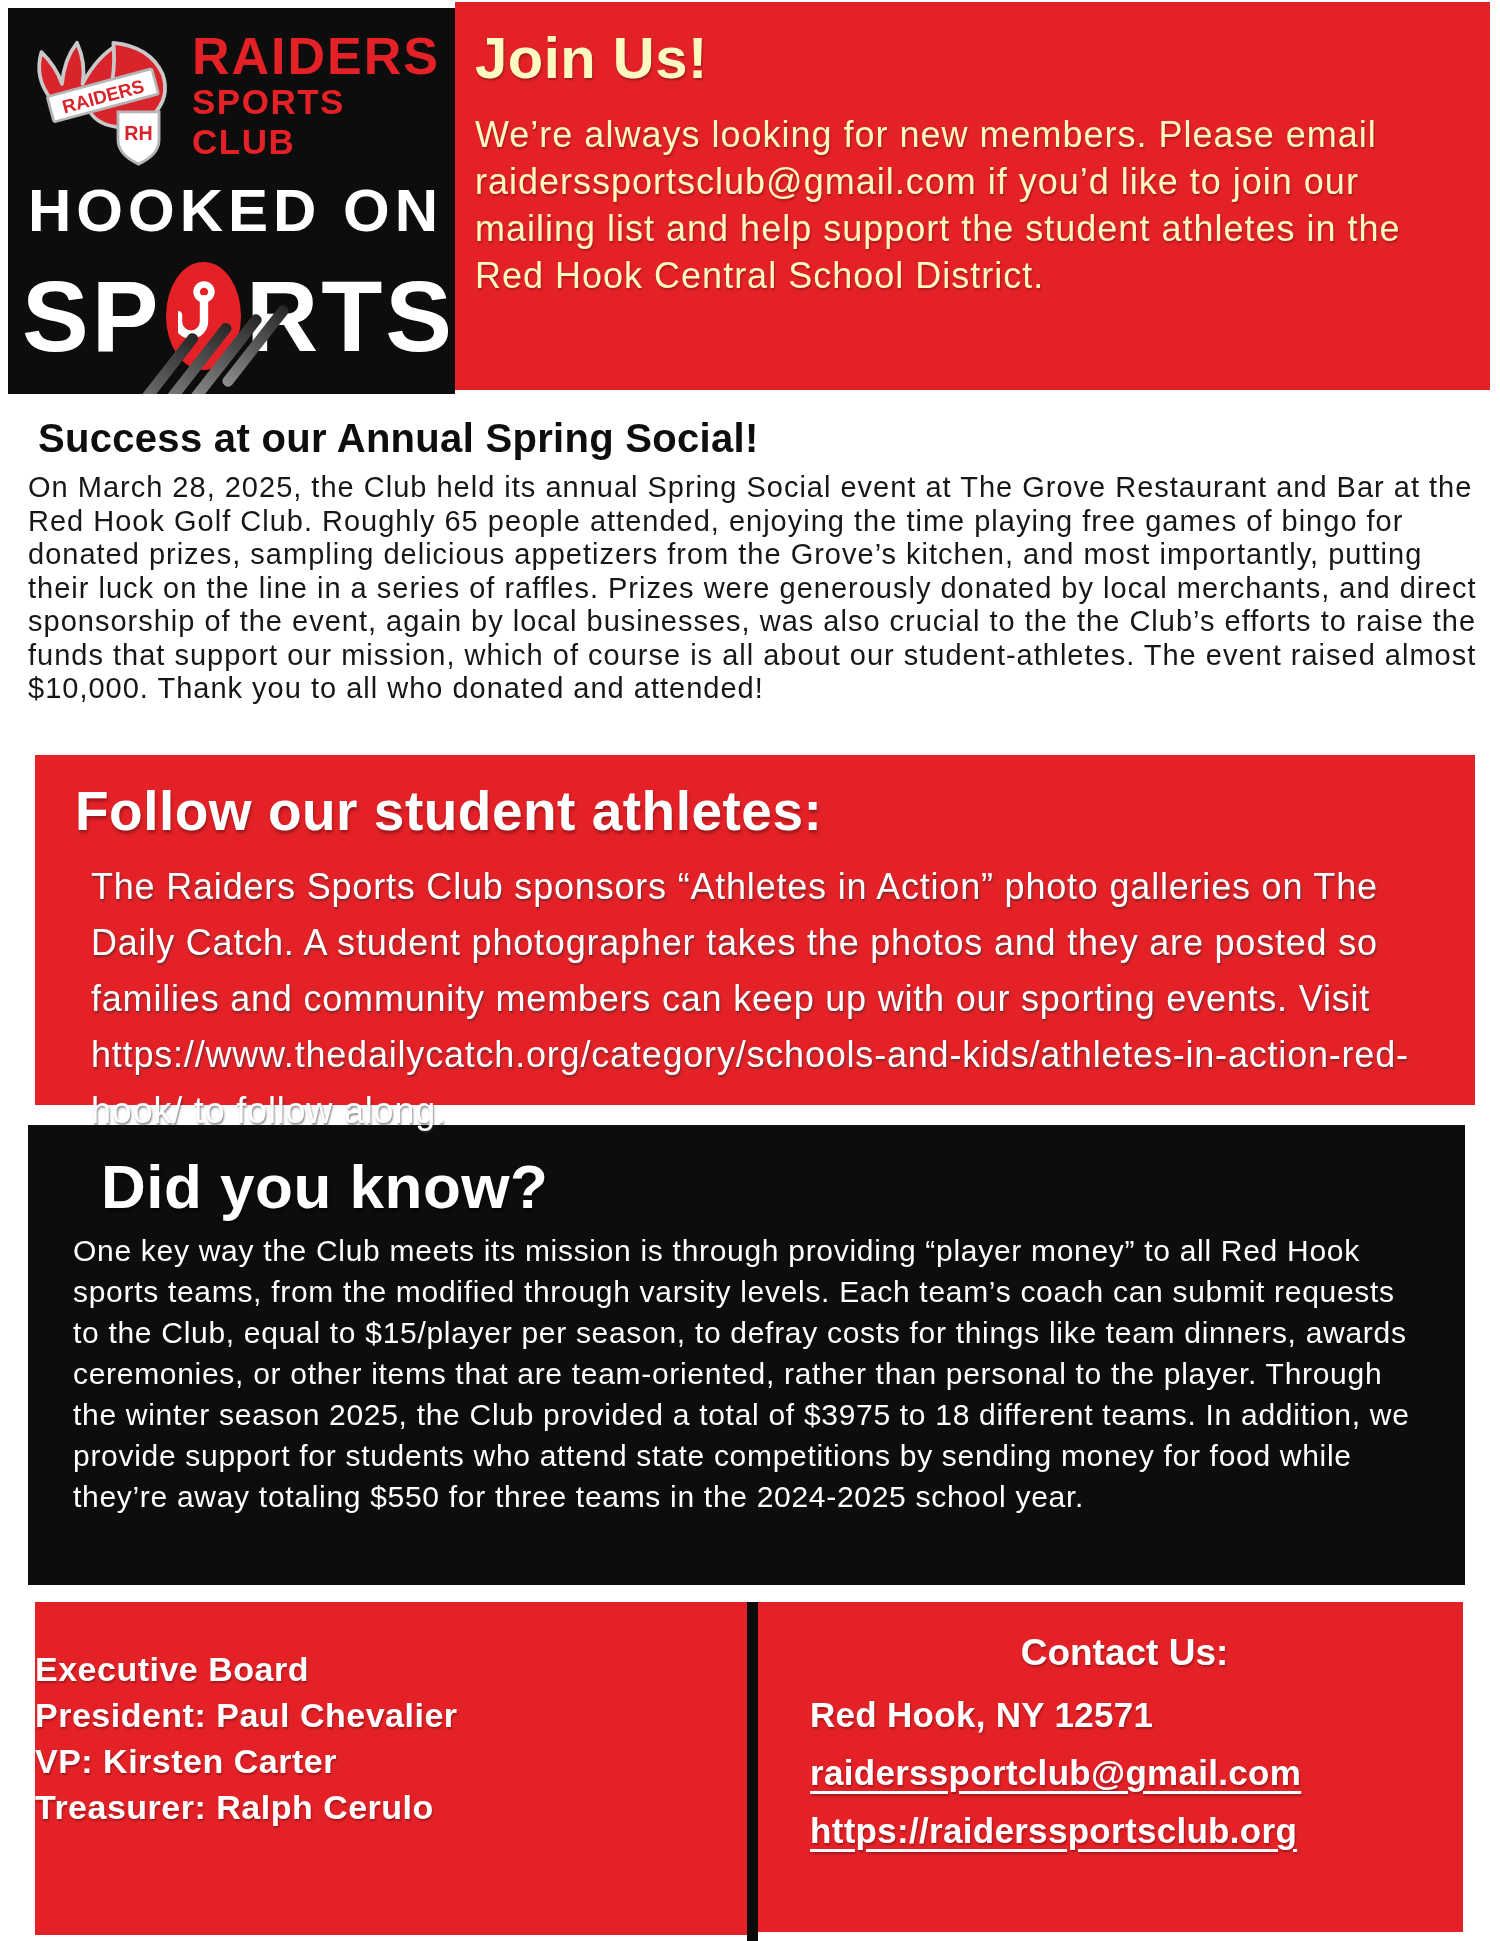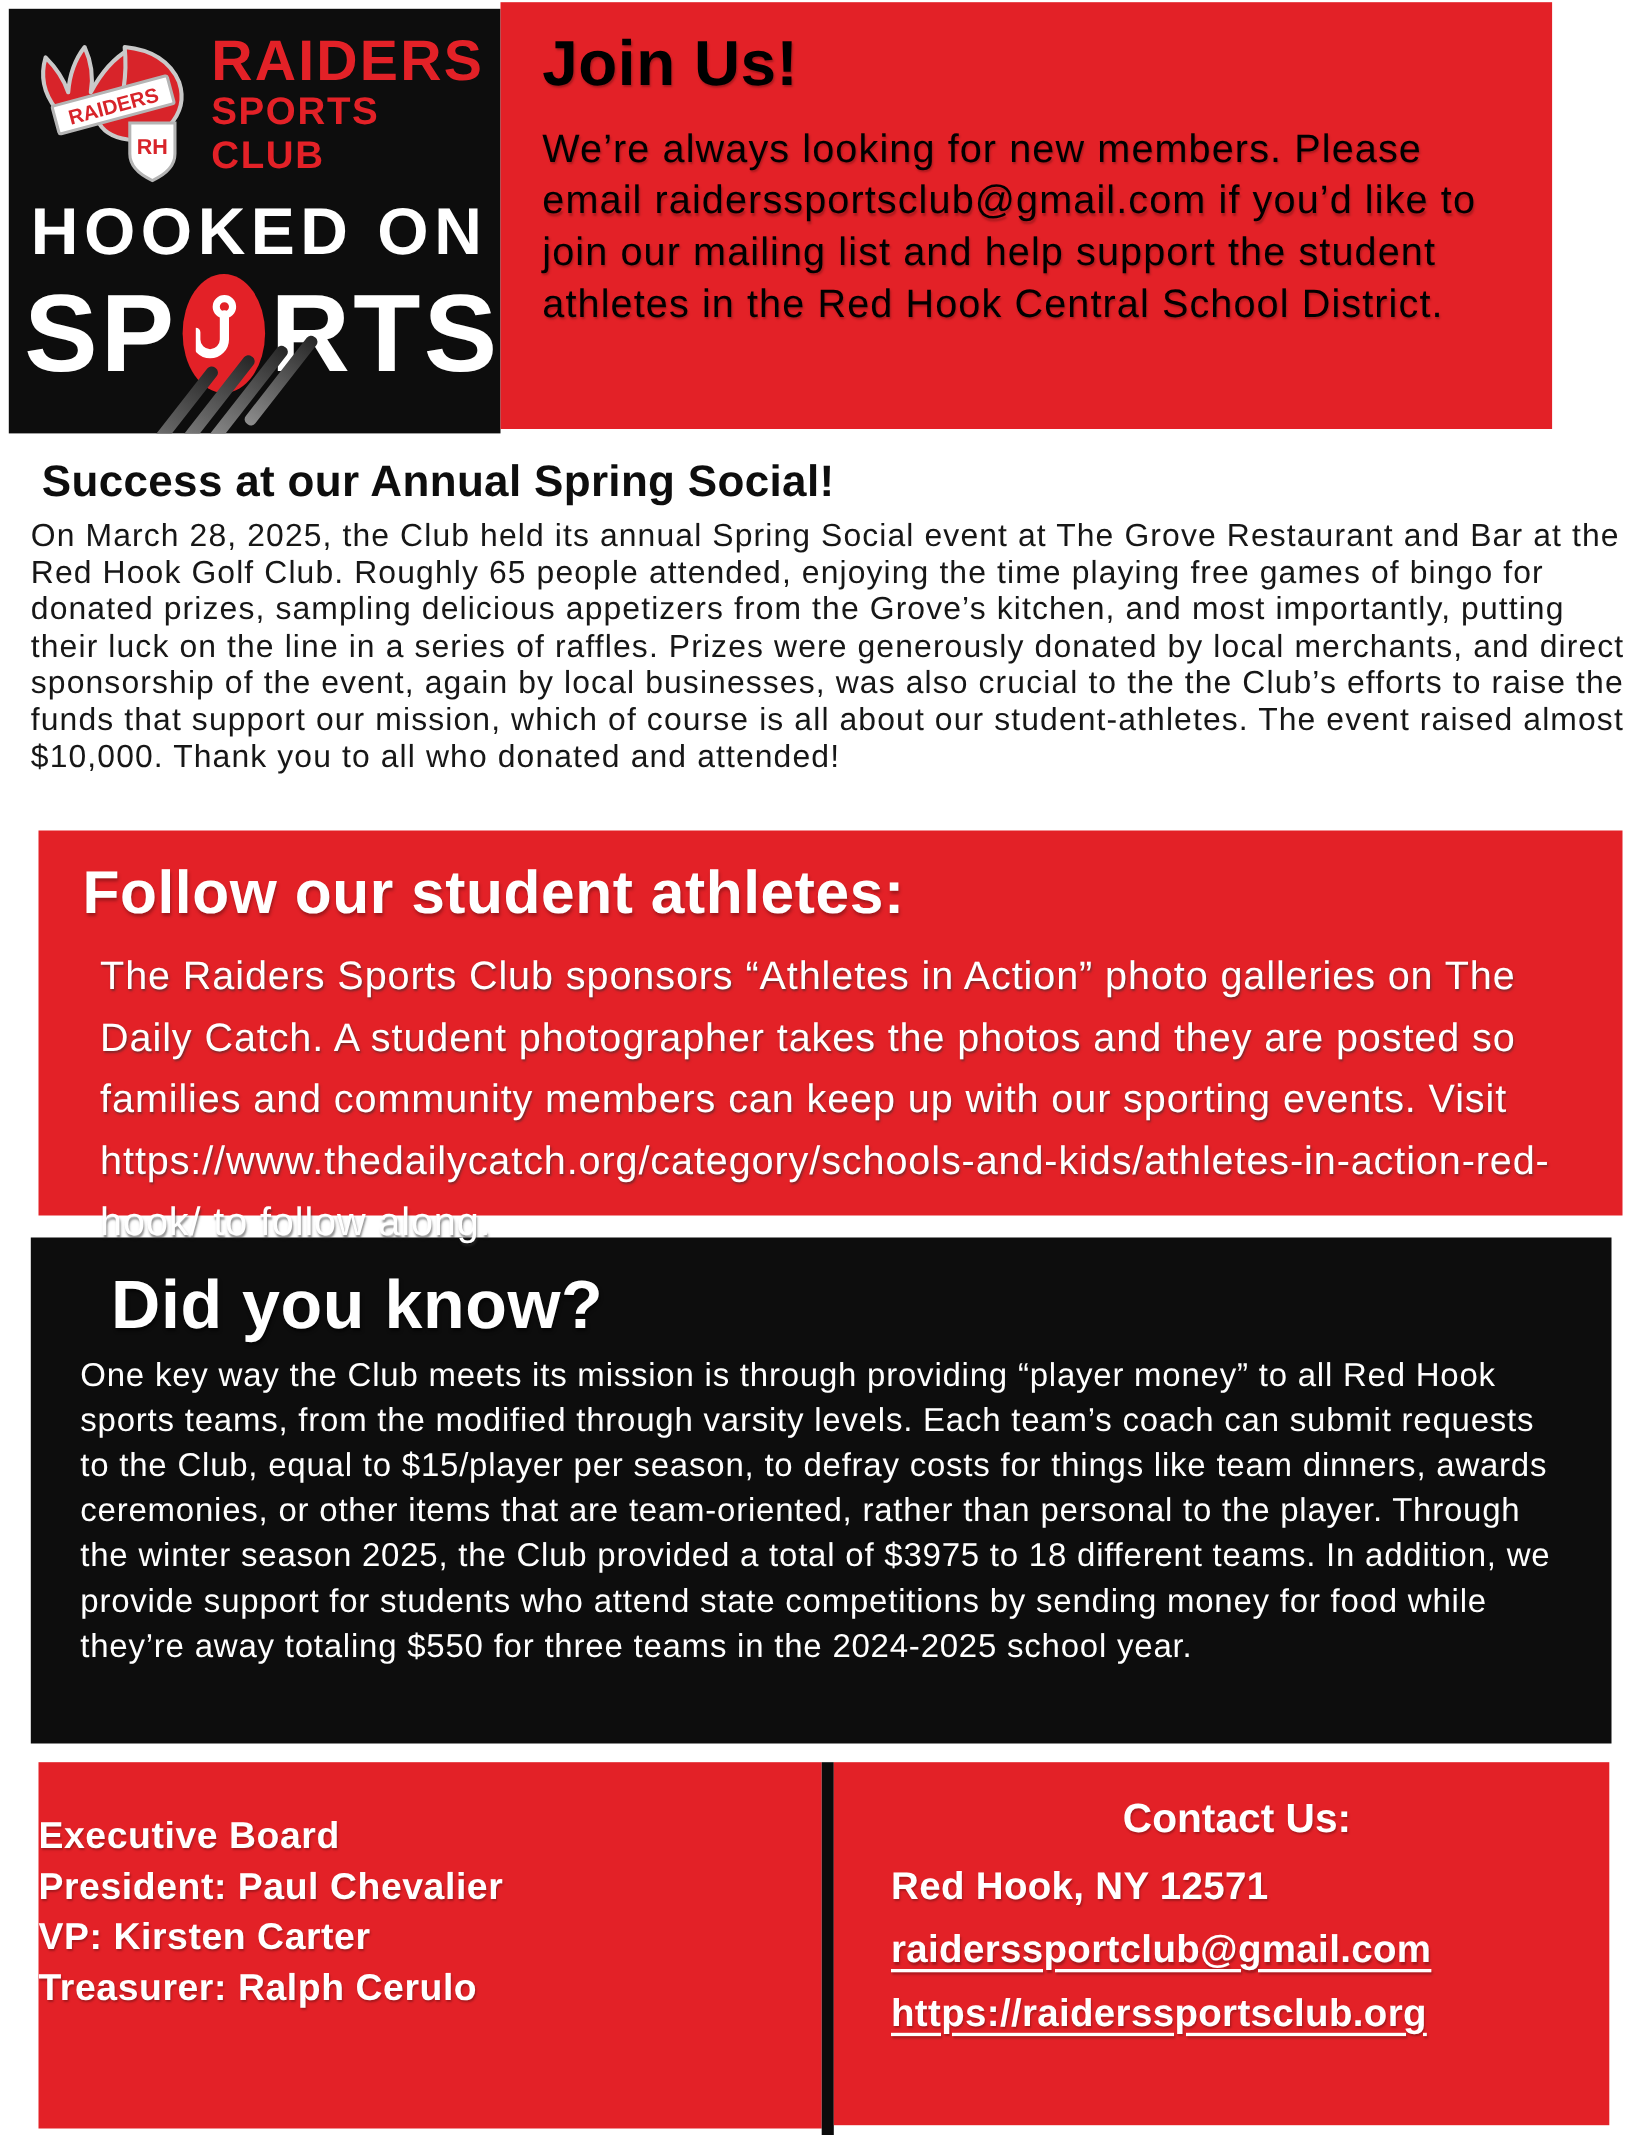--- a/index.html
+++ b/index.html
@@ -20,41 +20,41 @@
   .club-name-1 {
     font-size:52px; font-weight:bold; color:var(--red); letter-spacing:2px; line-height:52px;
   }
   .club-name-2 {
     font-size:35px; font-weight:bold; color:var(--red); letter-spacing:1.5px; line-height:40px;
   }
   .hooked {
     margin:10px 0 0 20px; font-size:60px; font-weight:bold; color:#fff; letter-spacing:5px;
   }
   .sports-row {
-    display:flex; align-items:center; margin:4px 0 0 14px;
+    display:flex; align-items:center; margin:17px 0 0 14px;
     font-size:100px; font-weight:bold; color:#fff; letter-spacing:3px; line-height:104px;
   }
   .hook-circle {
     width:108px; height:108px; border-radius:50%; background:var(--red);
     display:flex; align-items:center; justify-content:center; margin:0 5px;
   }
   .hook-circle svg { width:52px; height:74px; }
   .speedlines { position:absolute; left:142px; top:292px; width:220px; height:160px; }
   .speedlines i {
     position:absolute; display:block; width:11px; border-radius:5px;
     background:linear-gradient(to top,#8d8d8d,#262626); transform:rotate(38deg);
   }
   .speedlines i:nth-child(1){ left:4px;   top:22px; height:118px; }
   .speedlines i:nth-child(2){ left:38px;  top:12px; height:116px; }
   .speedlines i:nth-child(3){ left:70px;  top:4px;  height:110px; }
   .speedlines i:nth-child(4){ left:100px; top:-4px; height:100px; }
   
   .join-box {
-    position:absolute; left:455px; top:2px; width:956px; height:388px;
-    background:var(--red); color:#000000; padding:22px 58px 0 38px;
+    position:absolute; left:455px; top:2px; width:1035px; height:388px;
+    background:var(--red); color:#fef9c3; padding:22px 58px 0 20px;
   }
   .join-box h1 {
     margin:0; font-size:58px; font-weight:bold; letter-spacing:0.5px;
     text-shadow:1px 2px 2px rgba(0,0,0,.28);
   }
   .join-box p {
     margin:20px 0 0 0; font-size:36px; line-height:47px; letter-spacing:1px;
     text-shadow:1px 2px 2px rgba(0,0,0,.25);
   }
   

